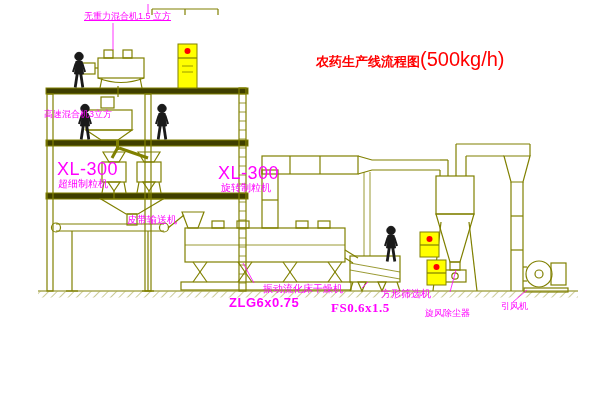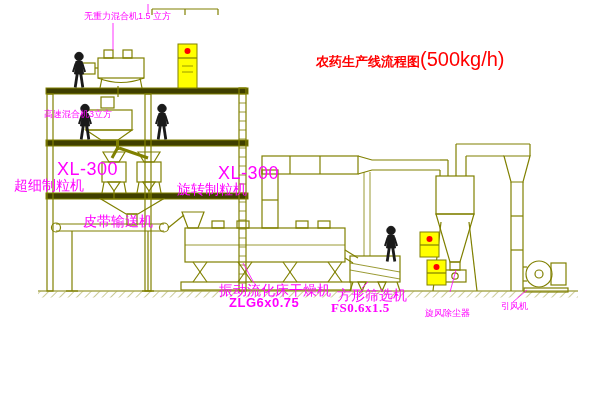--- a/index.html
+++ b/index.html
@@ -1,21 +1,21 @@
 <!DOCTYPE html>
 <html style="--background: #FFFFFF; --line: #808000; --label: #FF00FF; --title: #FF0000; --cabinet: #FFFF00; --button: #FF0000; --figure: #1A1A1A;"><head>
 <meta charset="utf-8">
 <style>
   * { margin:0; padding:0; box-sizing:border-box; }
   html,body { background:#ffffff; }
   body { font-family:"Liberation Sans","DejaVu Sans",sans-serif; }
   .canvas { position:relative; width:600px; height:403px; background:var(--background,#ffffff); overflow:hidden; }
   .canvas > svg { position:absolute; left:0; top:0; }
   .label { position:absolute; color:var(--label,#ff00ff); font-size:9px; line-height:1.1; white-space:nowrap; }
-  .label.md { font-size:14px; }
+  .label.md { font-size:10px;margin-left:44px; }
   .label.model { font-size:18px; font-weight:normal; letter-spacing:0.5px;margin-left:44px; }
   .label.num { font-size:13px; font-weight:bold; letter-spacing:0.5px; }
   .title { position:absolute; color:var(--title,#ff0000); white-space:nowrap; }
   .title-cn { font-size:13px; font-weight:bold;margin-left:32px; }
   .title-cap { font-size:20px; }
   .ln { fill:none; stroke:var(--line,#808000); stroke-width:1.2; }
   .lnthin { fill:none; stroke:var(--line,#808000); stroke-width:0.8; }
   .dk { fill:#3f3f00; stroke:var(--line,#808000); stroke-width:1; }
   .yl { fill:var(--cabinet,#ffff00); stroke:var(--line,#808000); stroke-width:1; }
   .red { fill:var(--button,#ff0000); stroke:none; }
@@ -244,21 +244,21 @@
       <line x1="362" y1="288" x2="368" y2="282"></line>
       <line x1="450" y1="292" x2="456" y2="270"></line>
       <line x1="513" y1="302" x2="527" y2="290"></line>
     </g>
   </svg>
 
   <div class="title" style="left:284px; top:48px;">
     <span class="title-cn">农药生产线流程图</span><span class="title-cap">(500kg/h)</span>
   </div>
 
-  <div class="label" style="left:84px; top:12px;">无重力混合机1.5 立方</div>
+  <div class="label" style="left:84px; top:12px;text-decoration:underline;">无重力混合机1.5 立方</div>
   <div class="label" style="left:44px; top:110px;">高速混合机3立方</div>
 
   <div class="label model" style="left:13px; top:160px;">XL-300</div>
   <div class="label md" style="left:14px; top:178px;">超细制粒机</div>
 
   <div class="label model" style="left:174px; top:164px;">XL-300</div>
   <div class="label md" style="left:177px; top:182px;">旋转制粒机</div>
 
   <div class="label md" style="left:83px; top:214px;">皮带输送机</div>
 

